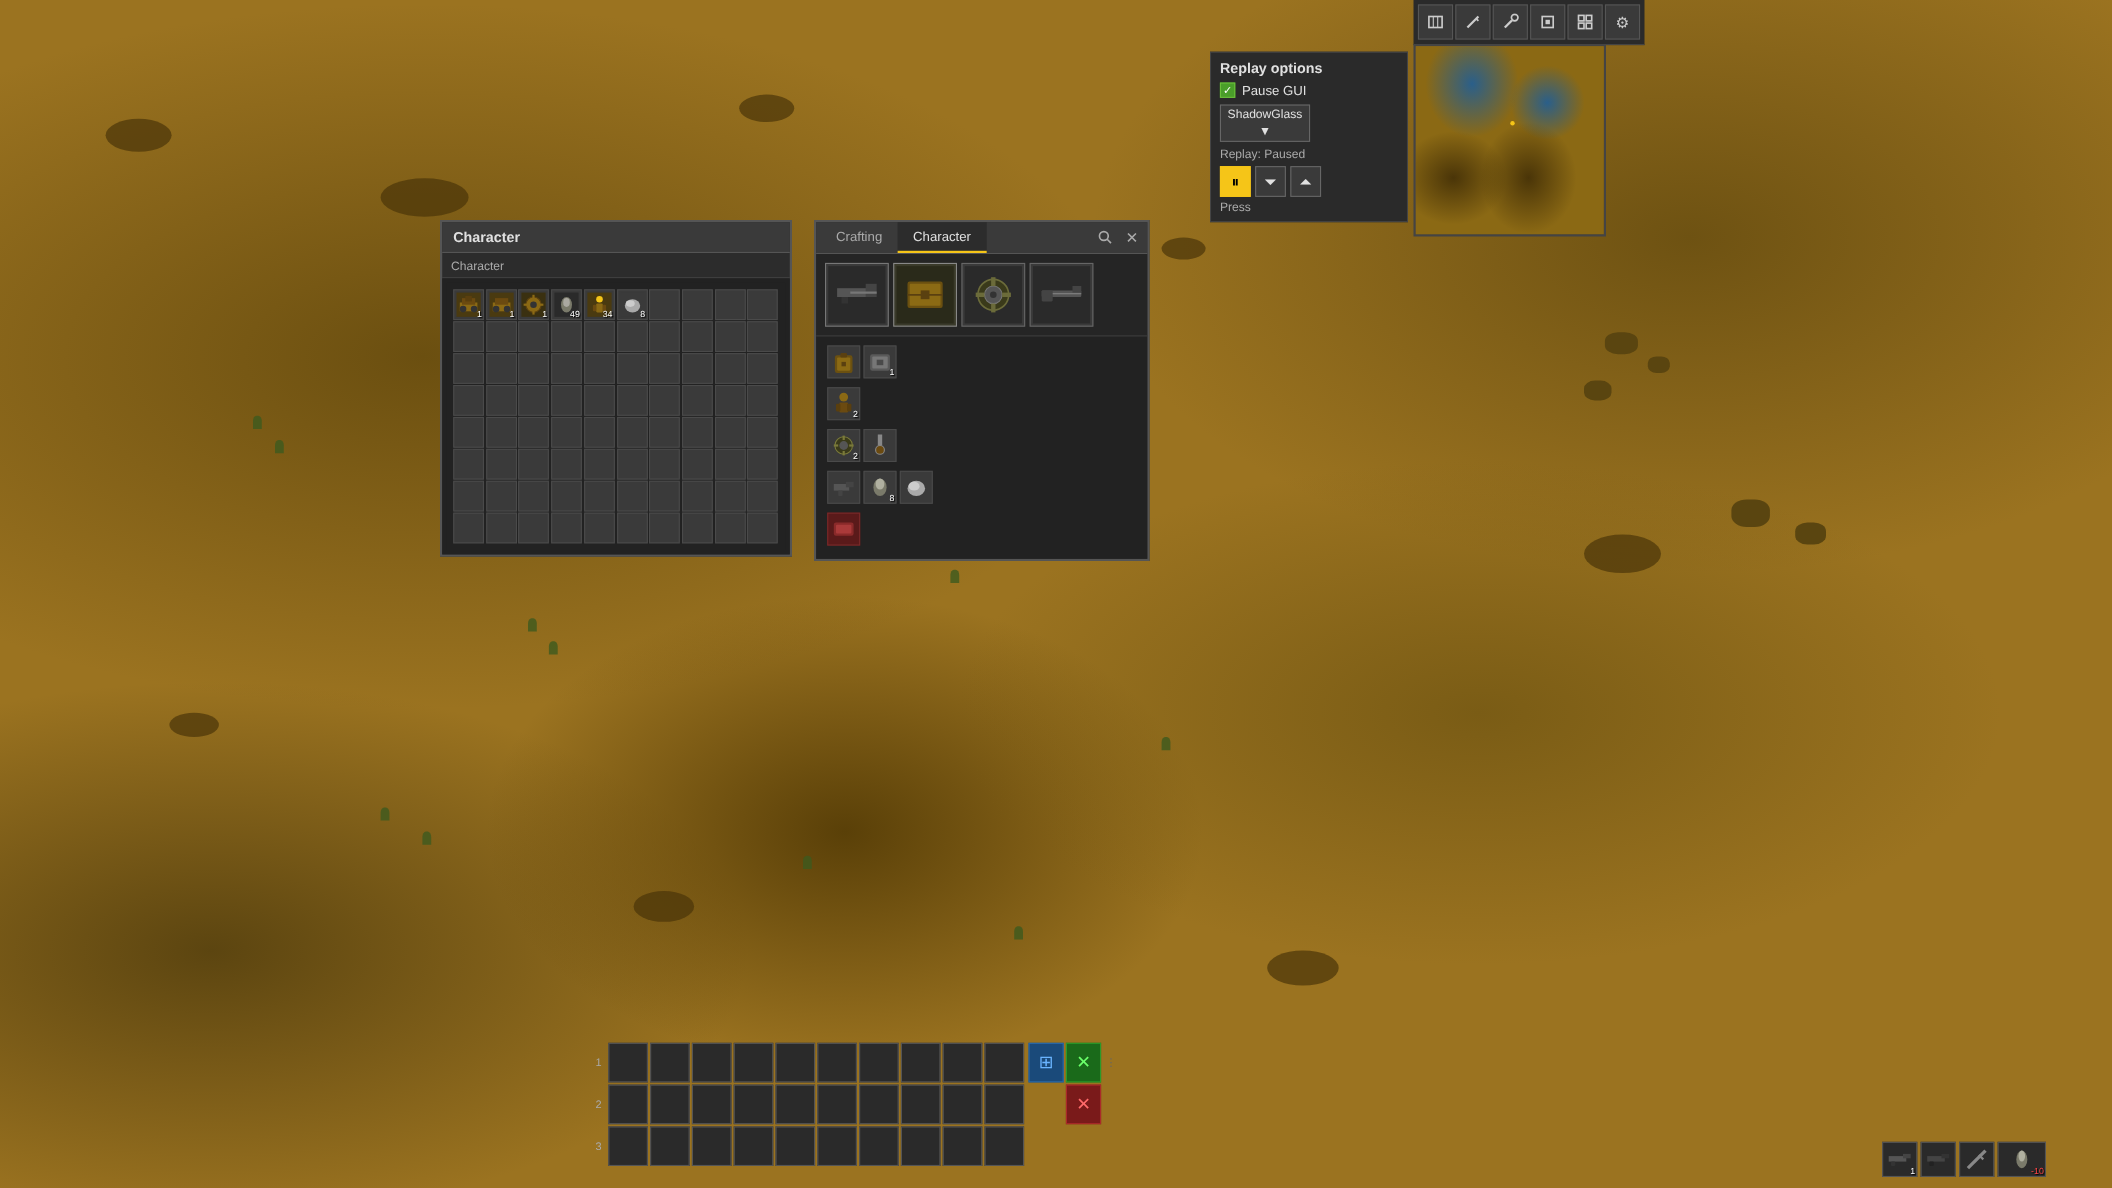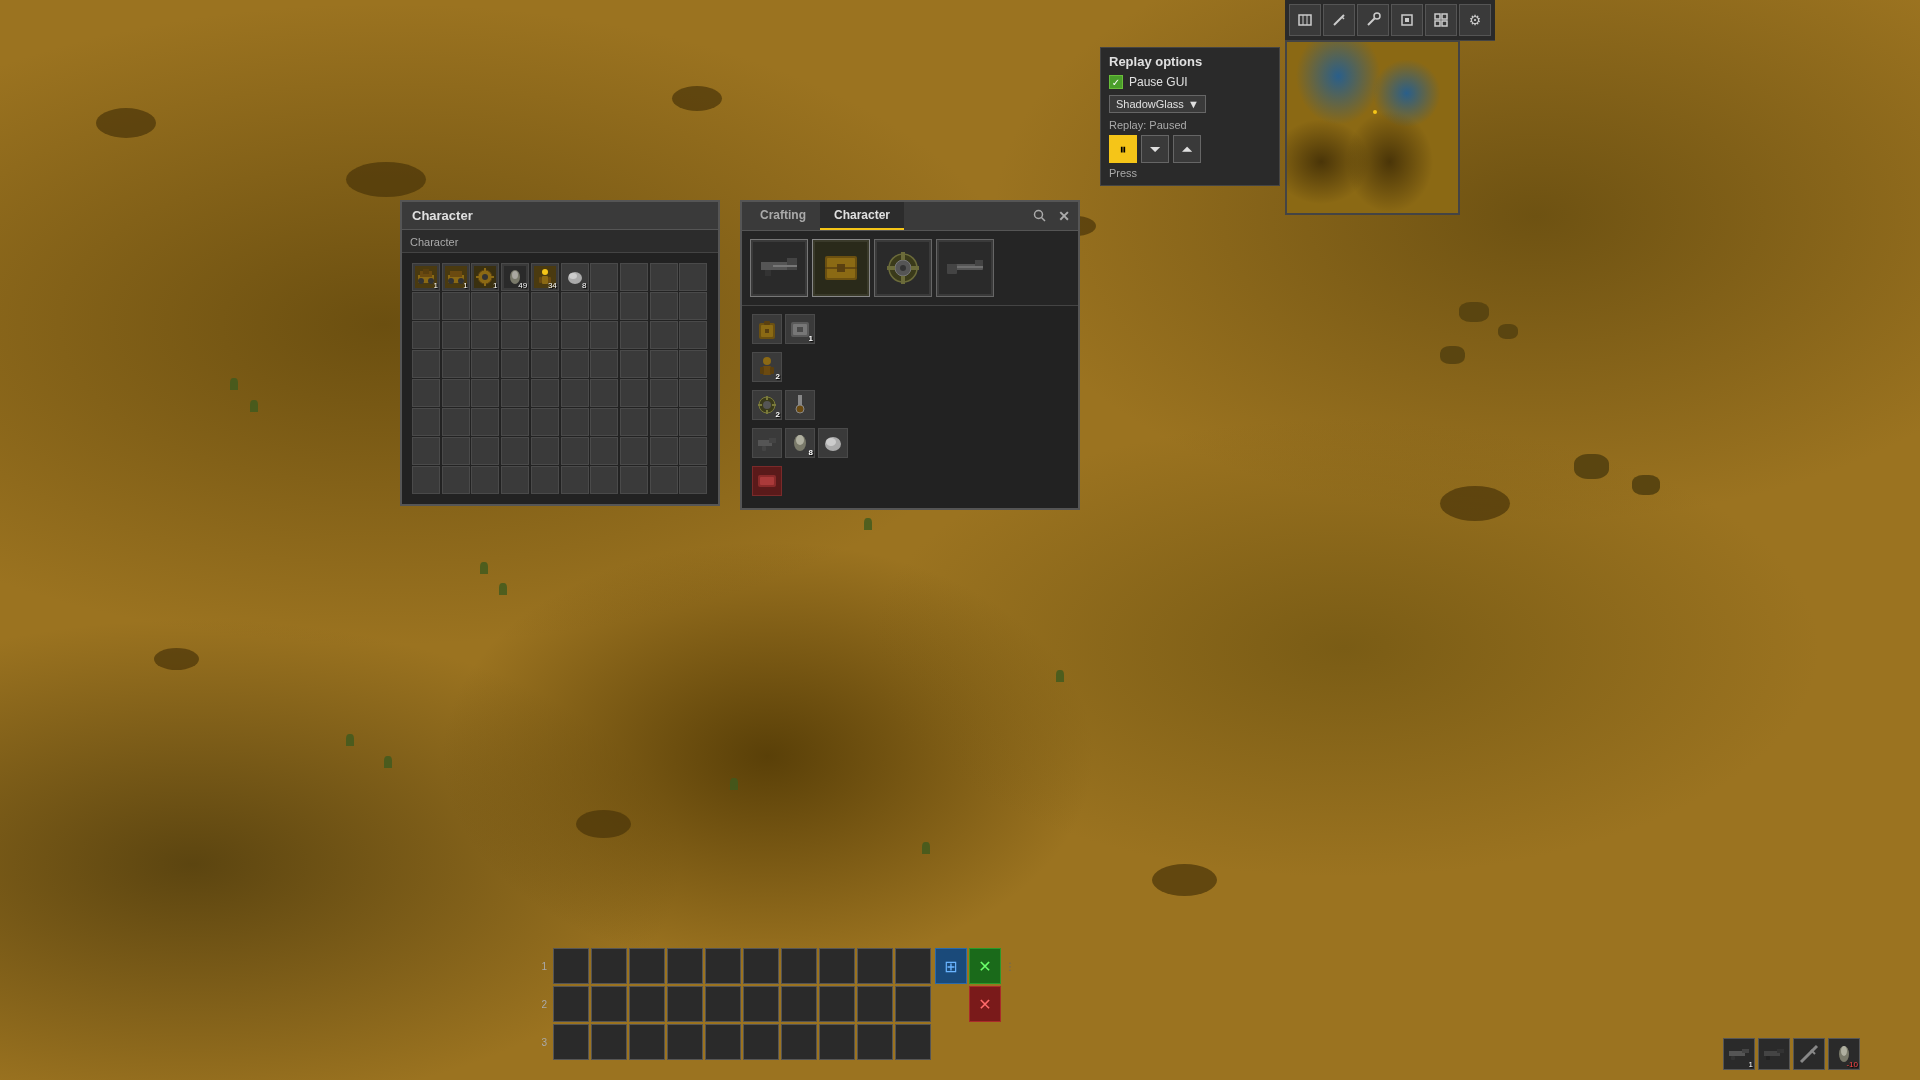--- a/index.html
+++ b/index.html
@@ -93,20 +93,21 @@
     .dropdown-btn {
       background: #3a3a3a;
       border: 1px solid #666;
       color: #e0e0e0;
       padding: 2px 6px;
       font-size: 11px;
       display: flex;
       align-items: center;
       gap: 4px;
       cursor: pointer;
+      flex-direction: column;
     }
 
     .speed-row {
       font-size: 11px;
       color: #aaa;
       margin-bottom: 4px;
     }
 
     .speed-controls {
       display: flex;
@@ -260,24 +261,23 @@
       color: #fff;
       text-shadow: 1px 1px 1px #000;
       line-height: 1;
     }
 
     
     .crafting-panel {
       position: absolute;
       top: 200px;
       left: 740px;
-      width: 340px;
+      width: 305px;
       background: #2c2c2c;
       border: 2px solid #555;
-      font-weight: bold;
     }
 
     .tabs-bar {
       display: flex;
       align-items: center;
       background: #3a3a3a;
       border-bottom: 1px solid #555;
       padding: 0 4px;
     }
 
@@ -880,20 +880,20 @@
         <rect x="15" y="7" width="7" height="4" fill="#333"></rect>
         <rect x="4" y="14" width="4" height="4" fill="#222" rx="1"></rect>
       </svg>
   </div>
   <div style="width:32px;height:32px;background:#2a2a2a;border:1px solid #555;display:flex;align-items:center;justify-content:center;cursor:pointer;">
     <svg width="24" height="24" viewBox="0 0 24 24">
         <line x1="4" y1="20" x2="20" y2="4" stroke="#888" stroke-width="3"></line>
         <line x1="14" y1="8" x2="18" y2="12" stroke="#888" stroke-width="2"></line>
       </svg>
   </div>
-  <div style="width:32px;height:32px;background:#2a2a2a;border:1px solid #555;display:flex;align-items:center;justify-content:center;cursor:pointer;position:relative;">
+  <div style="width:44px;height:32px;background:#2a2a2a;border:1px solid #555;display:flex;align-items:center;justify-content:center;cursor:pointer;position:relative;">
     <svg width="24" height="24" viewBox="0 0 24 24">
         <ellipse cx="12" cy="12" rx="5" ry="8" fill="#7a7a6a"></ellipse>
         <ellipse cx="12" cy="9" rx="3" ry="5" fill="#b0b0a0"></ellipse>
       </svg>
     <span style="position:absolute;bottom:0;right:1px;font-size:8px;color:#ff4444;text-shadow:1px 1px 1px #000;">-10</span>
   </div>
 </div>
 
 </body></html>

